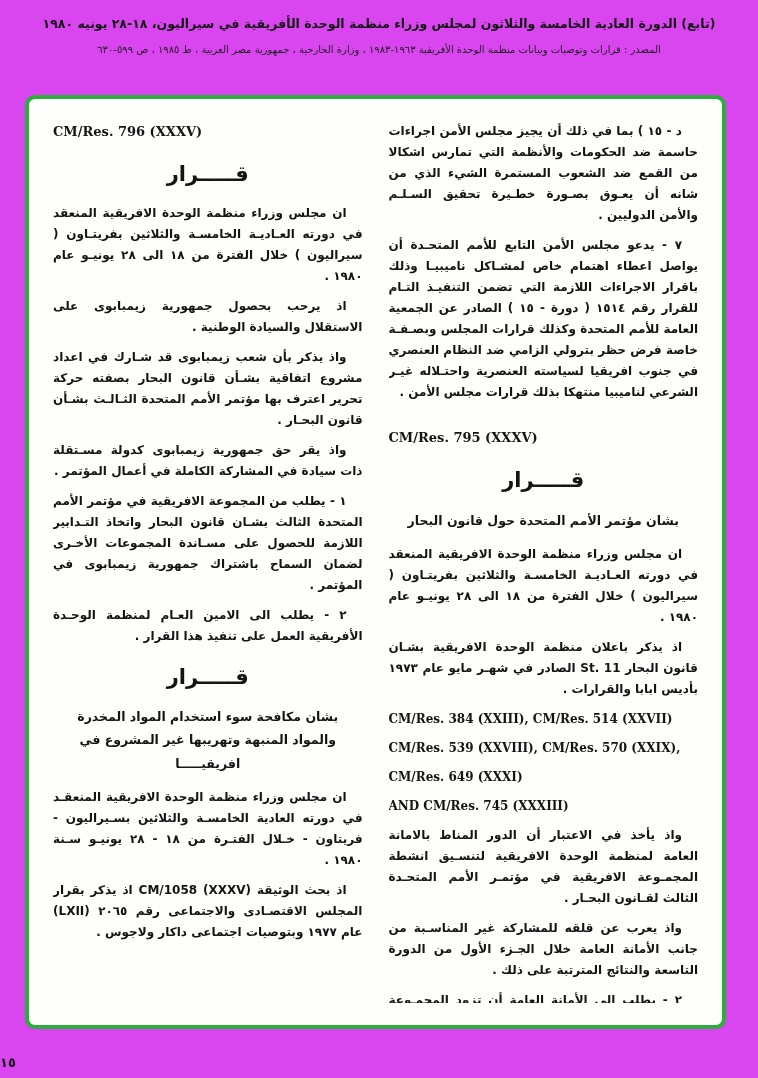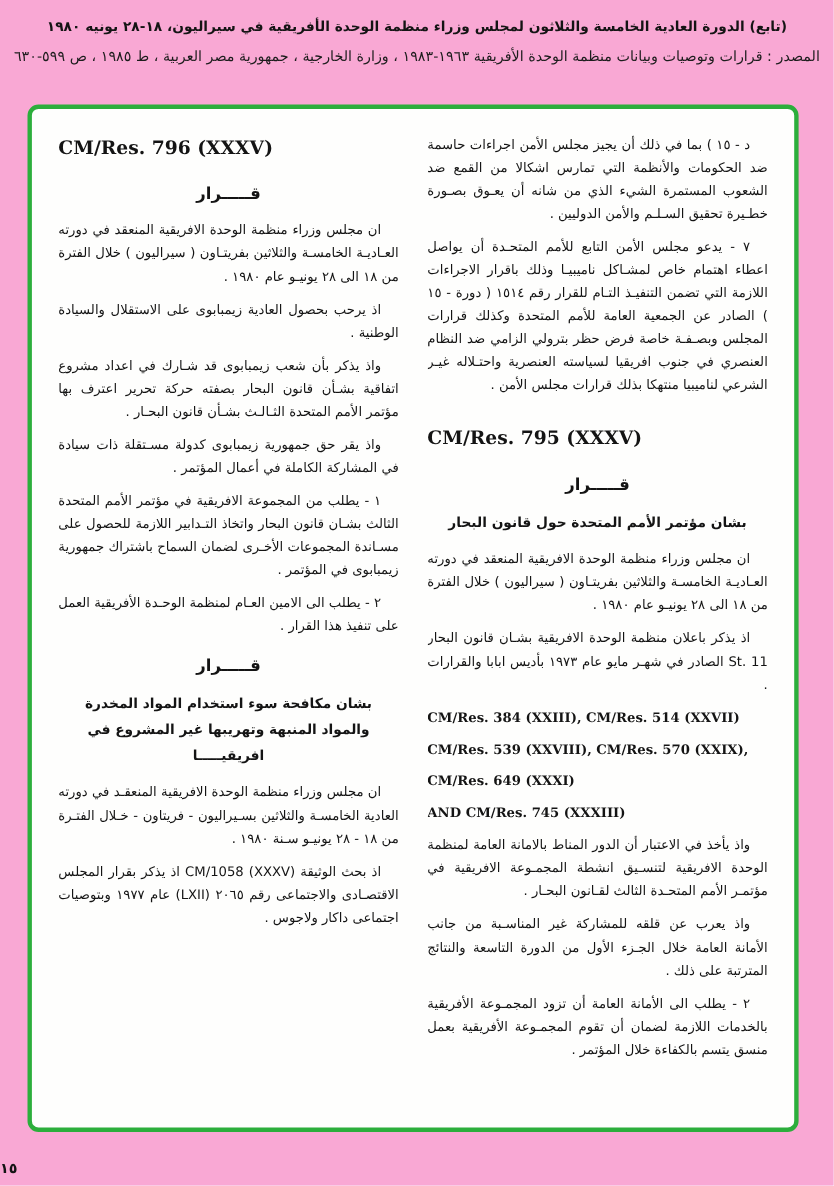--- a/index.html
+++ b/index.html
@@ -6,35 +6,35 @@
     margin: 0;
     padding: 0;
     background: #ffffff;
     font-family: "DejaVu Sans", sans-serif;
     color: #141414;
   }
   .page {
     position: relative;
     width: 758px;
     height: 1078px;
-    background: #f9a8d4;
+    background: #d946ef;
     overflow: hidden;
   }
   .header {
     direction: rtl;
     text-align: center;
     padding-top: 16px;
   }
   .header-line1 {
     font-weight: bold;
     font-size: 12.5px;
     letter-spacing: 0.2px;
   }
   .header-line2 {
-    font-size: 13px;
+    font-size: 10px;
     margin-top: 13px;
     color: #1c1c1c;
     text-align: center;
   }
   .green-box {
     position: absolute;
     left: 25px;
     top: 95px;
     width: 701px;
     height: 934px;
@@ -53,43 +53,44 @@
     direction: rtl;
     font-size: 12px;
     line-height: 1.75;
     overflow: hidden;
   }
   .col > :first-child { margin-top: 0; }
   .para {
     text-align: justify;
     text-indent: 16px;
     margin: 0 0 9px 0;
+    font-weight: bold;
   }
   .res-code {
     direction: ltr;
     text-align: left;
     font-family: "DejaVu Serif", serif;
     font-weight: bold;
-    font-size: 17px;
+    font-size: 13px;
     margin: 24px 0 8px 0;
     white-space: nowrap;
   }
   .code-line {
     direction: ltr;
     text-align: left;
     font-family: "DejaVu Serif", serif;
     font-weight: bold;
     font-size: 12px;
     margin: 8px 0;
     white-space: nowrap;
   }
   .res-heading {
     text-align: center;
     font-weight: bold;
-    font-size: 15px;
+    font-size: 21px;
     margin: 12px 0 10px 0;
   }
   .res-subtitle {
     text-align: center;
     font-weight: bold;
     font-size: 12.5px;
     line-height: 1.85;
     margin: 0 4px 12px 4px;
   }
   .page-number {
@@ -127,21 +128,21 @@
       <div class="code-line">AND CM/Res. 745 (XXXIII)</div>
       <p class="para">واذ يأخذ في الاعتبار أن الدور المناط بالامانة العامة لمنظمة الوحدة الافريقية لتنسـيق انشطة المجمـوعة الافريقية في مؤتمـر الأمم المتحـدة الثالث لقـانون البحـار .</p>
       <p class="para">واذ يعرب عن قلقه للمشاركة غير المناسـبة من جانب الأمانة العامة خلال الجـزء الأول من الدورة التاسعة والنتائج المترتبة على ذلك .</p>
       <p class="para">٢ - يطلب الى الأمانة العامة أن تزود المجمـوعة الأفريقية بالخدمات اللازمة لضمان أن تقوم المجمـوعة الأفريقية بعمل منسق يتسم بالكفاءة خلال المؤتمر .</p>
     </div>
 
     <div class="col">
       <div class="res-code">CM/Res. 796 (XXXV)</div>
       <div class="res-heading">قـــــرار</div>
       <p class="para">ان مجلس وزراء منظمة الوحدة الافريقية المنعقد في دورته العـاديـة الخامسـة والثلاثين بفريتـاون ( سيراليون ) خلال الفترة من ١٨ الى ٢٨ يونيـو عام ١٩٨٠ .</p>
-      <p class="para">اذ يرحب بحصول العادية زيمبابوى على الاستقلال والسيادة الوطنية .</p>
+      <p class="para">اذ يرحب بحصول جمهورية زيمبابوى على الاستقلال والسيادة الوطنية .</p>
       <p class="para">واذ يذكر بأن شعب زيمبابوى قد شـارك في اعداد مشروع اتفاقية بشـأن قانون البحار بصفته حركة تحرير اعترف بها مؤتمر الأمم المتحدة الثـالـث بشـأن قانون البحـار .</p>
       <p class="para">واذ يقر حق جمهورية زيمبابوى كدولة مسـتقلة ذات سيادة في المشاركة الكاملة في أعمال المؤتمر .</p>
       <p class="para">١ - يطلب من المجموعة الافريقية في مؤتمر الأمم المتحدة الثالث بشـان قانون البحار واتخاذ التـدابير اللازمة للحصول على مسـاندة المجموعات الأخـرى لضمان السماح باشتراك جمهورية زيمبابوى في المؤتمر .</p>
       <p class="para">٢ - يطلب الى الامين العـام لمنظمة الوحـدة الأفريقية العمل على تنفيذ هذا القرار .</p>
       <div class="res-heading">قـــــرار</div>
       <div class="res-subtitle">بشان مكافحة سوء استخدام المواد المخدرة والمواد المنبهة وتهريبها غير المشروع في افريقيـــــا</div>
       <p class="para">ان مجلس وزراء منظمة الوحدة الافريقية المنعقـد في دورته العادية الخامسـة والثلاثين بسـيراليون - فريتاون - خـلال الفتـرة من ١٨ - ٢٨ يونيـو سـنة ١٩٨٠ .</p>
       <p class="para">اذ بحث الوثيقة CM/1058 (XXXV) اذ يذكر بقرار المجلس الاقتصـادى والاجتماعى رقم ٢٠٦٥ (LXII) عام ١٩٧٧ وبتوصيات اجتماعى داكار ولاجوس .</p>
     </div>
 

